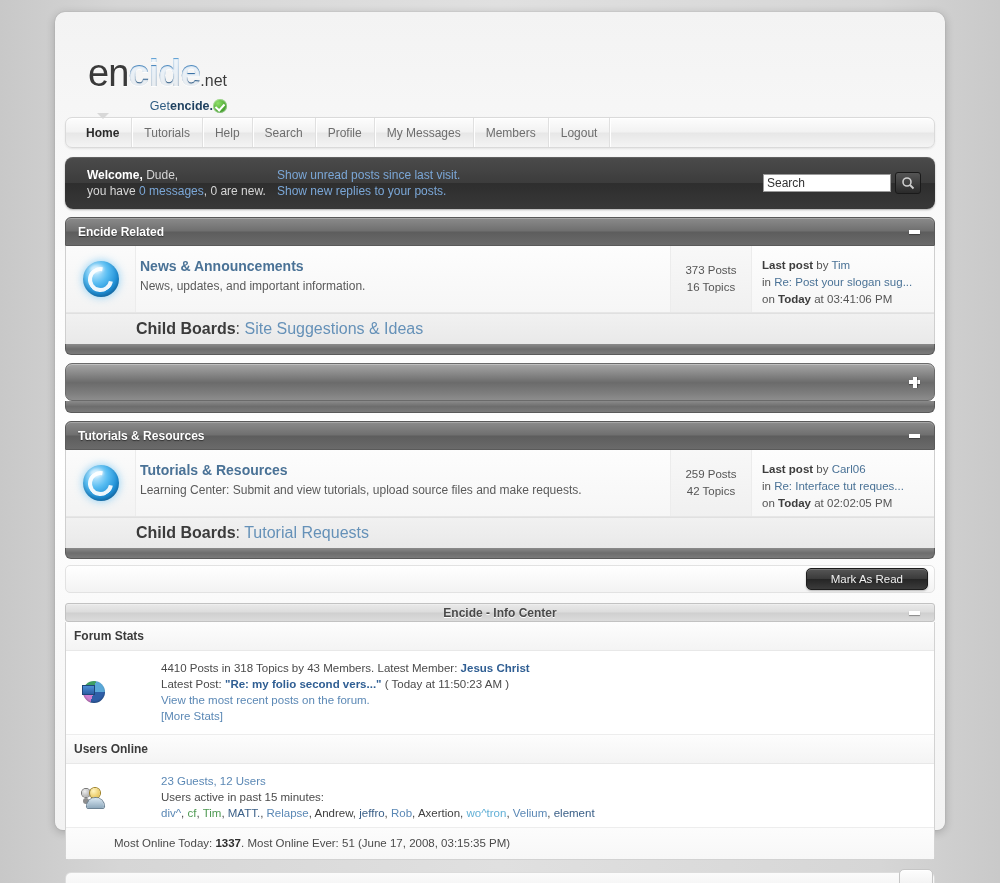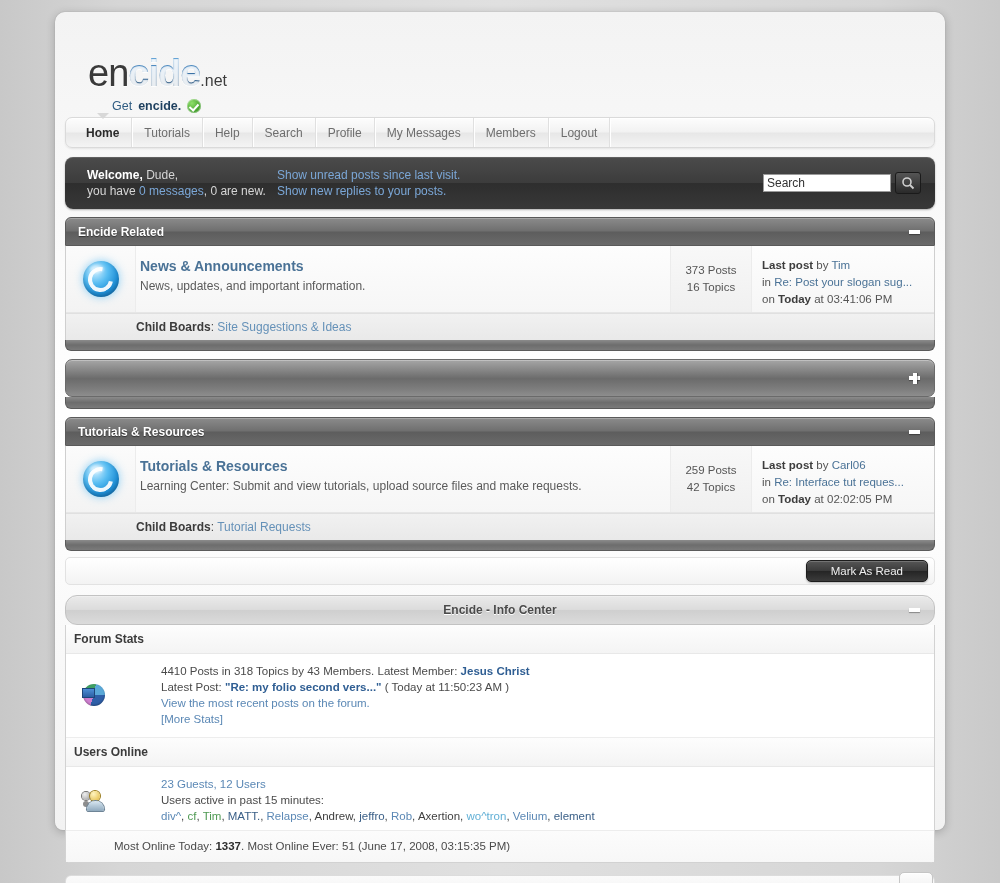--- a/index.html
+++ b/index.html
@@ -44,21 +44,21 @@
     background-clip: text;
     color: transparent;
     -webkit-text-fill-color: transparent;
   }
   .logo-net { color: #3c3c3c; font-size: 16px; letter-spacing: 0; }
   .logo-tag {
     margin-top: 7px;
     margin-left: 24px;
     font-size: 12.5px;
     color: #2f5c82;
-    display: flex; align-items: center; gap: 6px;
+    display: flex; align-items: center;  justify-content: flex-end;
   }
   .logo-tag b { color: #1d3f5e; }
   .check-badge {
     display: inline-block;
     width: 14px; height: 14px; border-radius: 50%;
     background: radial-gradient(circle at 35% 30%, #8fe06a, #3f9c28 70%, #2d7a1c);
     position: relative;
     box-shadow: inset 0 0 0 1px rgba(255,255,255,0.35);
   }
   .check-badge::after {
@@ -158,22 +158,22 @@
     position: relative;
   }
   .cat-header .cat-title {
     color: #fff; font-weight: bold; font-size: 12px;
     text-shadow: 0 1px 1px rgba(0,0,0,0.5);
   }
   .cat-header.light {
     background: linear-gradient(to bottom, #eaeaea 0%, #dcdcdc 48%, #cfcfcf 52%, #dbdbdb 100%);
     border: 1px solid #c2c2c2;
     justify-content: center;
-    border-radius: 12px;
-    height: 30px;
+    border-radius: 3px;
+    height: 19px;
   }
   .cat-header.light .cat-title {
     color: #4a4a4a; text-shadow: 0 1px 0 #fff;
   }
   .collapse-icon {
     position: absolute; right: 14px; top: 50%; transform: translateY(-50%);
     width: 11px; height: 4px;
     background: #fff;
     box-shadow: 0 1px 1px rgba(0,0,0,0.35);
     cursor: pointer;
@@ -252,21 +252,21 @@
     font-size: 11.5px;
     line-height: 17px;
     color: #555;
   }
   .board-lastpost b { color: #3d3d3d; }
   .board-lastpost a { color: #4a7296; text-decoration: none; cursor: pointer; }
   .childboards {
     background: linear-gradient(to bottom, #f1f1f1, #e9e9e9);
     border-top: 1px solid #e0e0e0;
     padding: 6px 0 6px 70px;
-    font-size: 12px;
+    font-size: 16px;
     color: #4d4d4d;
   }
   .childboards b { color: #3b3b3b; }
   .childboards a { color: #6591b8; text-decoration: none; cursor: pointer; }
   .cat-footer {
     height: 11px;
     border-radius: 0 0 6px 6px;
     background: linear-gradient(to bottom, #8b8b8b 0%, #6d6d6d 50%, #7a7a7a 100%);
     border: 1px solid #5a5a5a;
     border-top: none;

